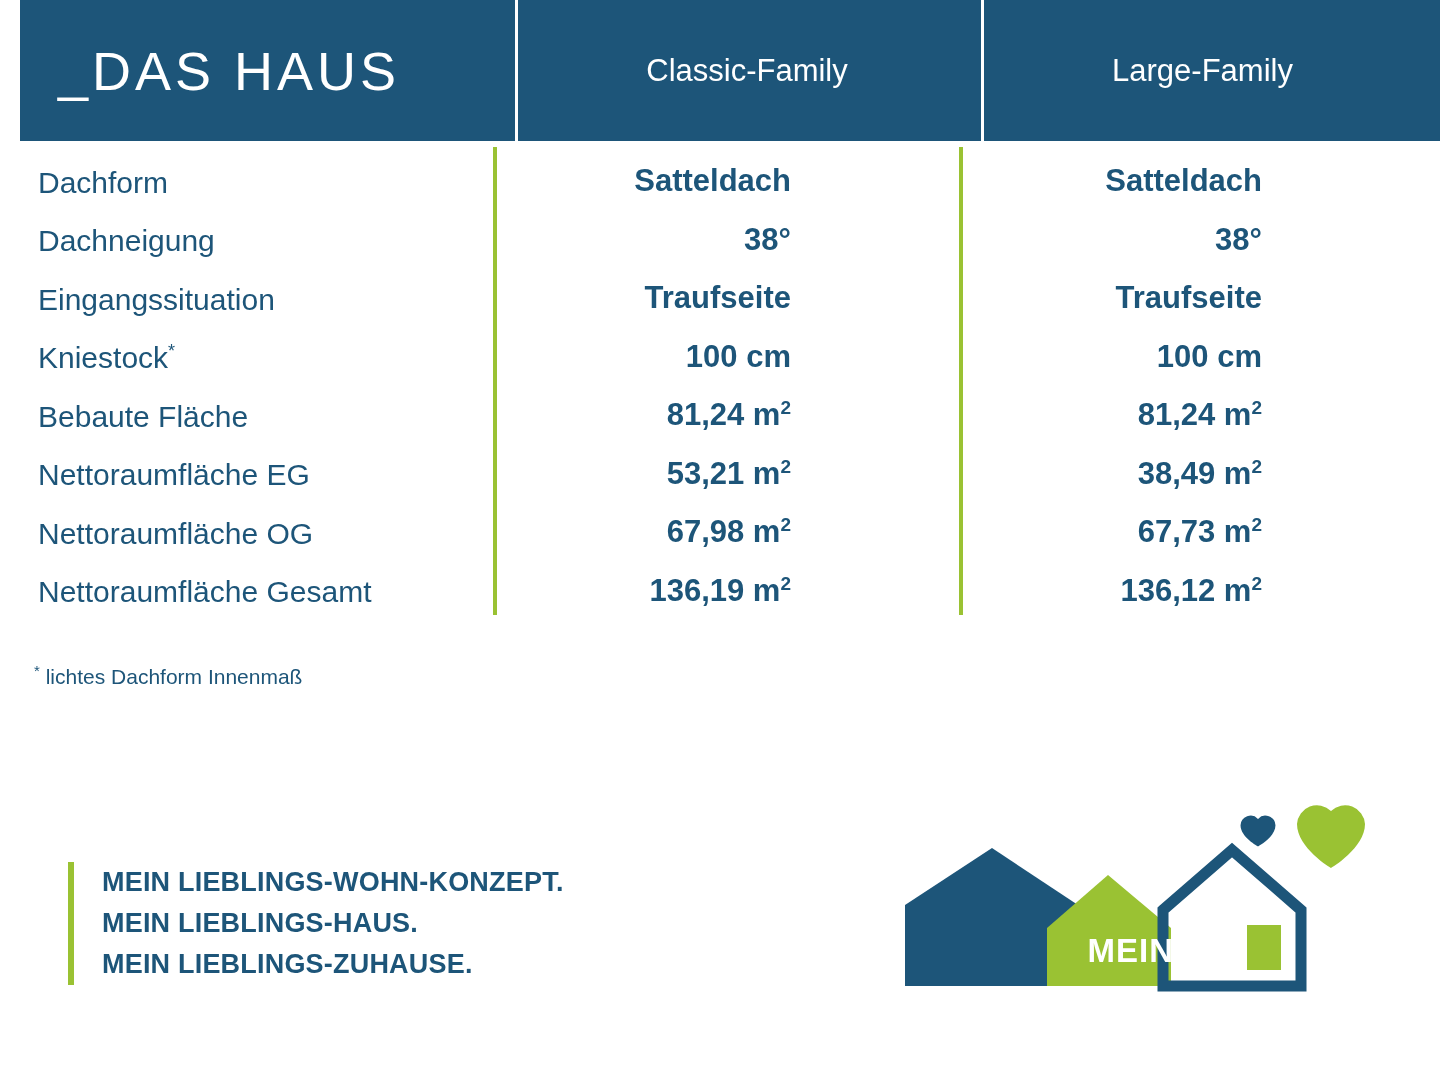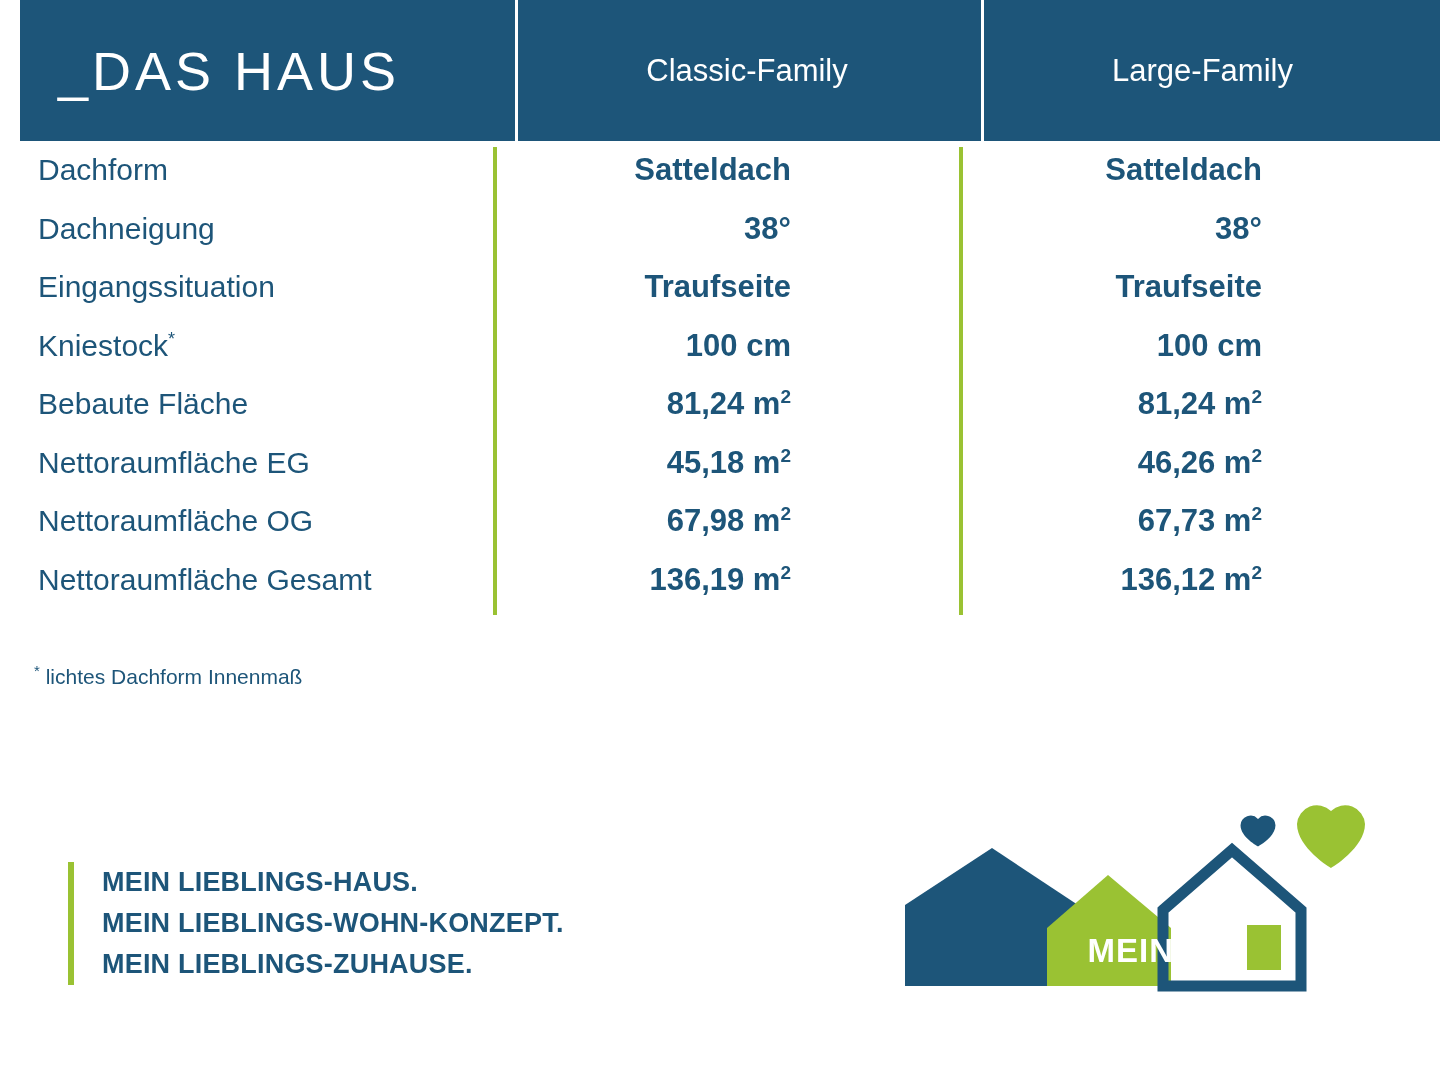--- a/index.html
+++ b/index.html
@@ -59,21 +59,21 @@
 
   
   .table {
     position: absolute;
     left: 0;
     top: 141px;
     width: 1440px;
   }
   .row {
     display: flex;
-    align-items: center;
+    align-items: flex-end;
     height: 58.5px;
   }
   .cell-label {
     width: 495px;
     box-sizing: border-box;
     padding-left: 38px;
     color: #1d5579;
     font-size: 30px;
     font-weight: 400;
     white-space: nowrap;
@@ -200,44 +200,44 @@
   </div>
 
   <div class="row">
     <div class="cell-label"><span>Bebaute Fläche</span><sup></sup></div>
     <div class="cell-val v1"><span>81,24 m</span><sup>2</sup></div>
     <div class="cell-val v2"><span>81,24 m</span><sup>2</sup></div>
   </div>
 
   <div class="row">
     <div class="cell-label"><span>Nettoraumfläche EG</span><sup></sup></div>
-    <div class="cell-val v1"><span>45,18 m</span><sup>2</sup></div>
-    <div class="cell-val v2"><span>46,26 m</span><sup>2</sup></div>
+    <div class="cell-val v1"><span>53,21 m</span><sup>2</sup></div>
+    <div class="cell-val v2"><span>38,49 m</span><sup>2</sup></div>
   </div>
 
   <div class="row">
     <div class="cell-label"><span>Nettoraumfläche OG</span><sup></sup></div>
     <div class="cell-val v1"><span>67,98 m</span><sup>2</sup></div>
     <div class="cell-val v2"><span>67,73 m</span><sup>2</sup></div>
   </div>
 
   <div class="row">
     <div class="cell-label"><span>Nettoraumfläche Gesamt</span><sup></sup></div>
     <div class="cell-val v1"><span>136,19 m</span><sup>2</sup></div>
     <div class="cell-val v2"><span>136,12 m</span><sup>2</sup></div>
   </div>
 </div>
 
 <div class="footnote">
   <sup>*</sup><span> lichtes Dachform Innenmaß</span>
 </div>
 
 <div class="claim">
+  <div class="claim-line">MEIN LIEBLINGS-WOHN-KONZEPT.</div>
   <div class="claim-line">MEIN LIEBLINGS-HAUS.</div>
-  <div class="claim-line">MEIN LIEBLINGS-WOHN-KONZEPT.</div>
   <div class="claim-line">MEIN LIEBLINGS-ZUHAUSE.</div>
 </div>
 
 <div class="logo">
   <svg width="480" height="200" viewBox="0 0 480 200">
 
     <polygon points="10,105 97,48 183,105 183,186 10,186" fill="#1d5579"></polygon>
 
     <polygon points="152,128 213,75 276,128 276,186 152,186" fill="#9ac233"></polygon>
 

